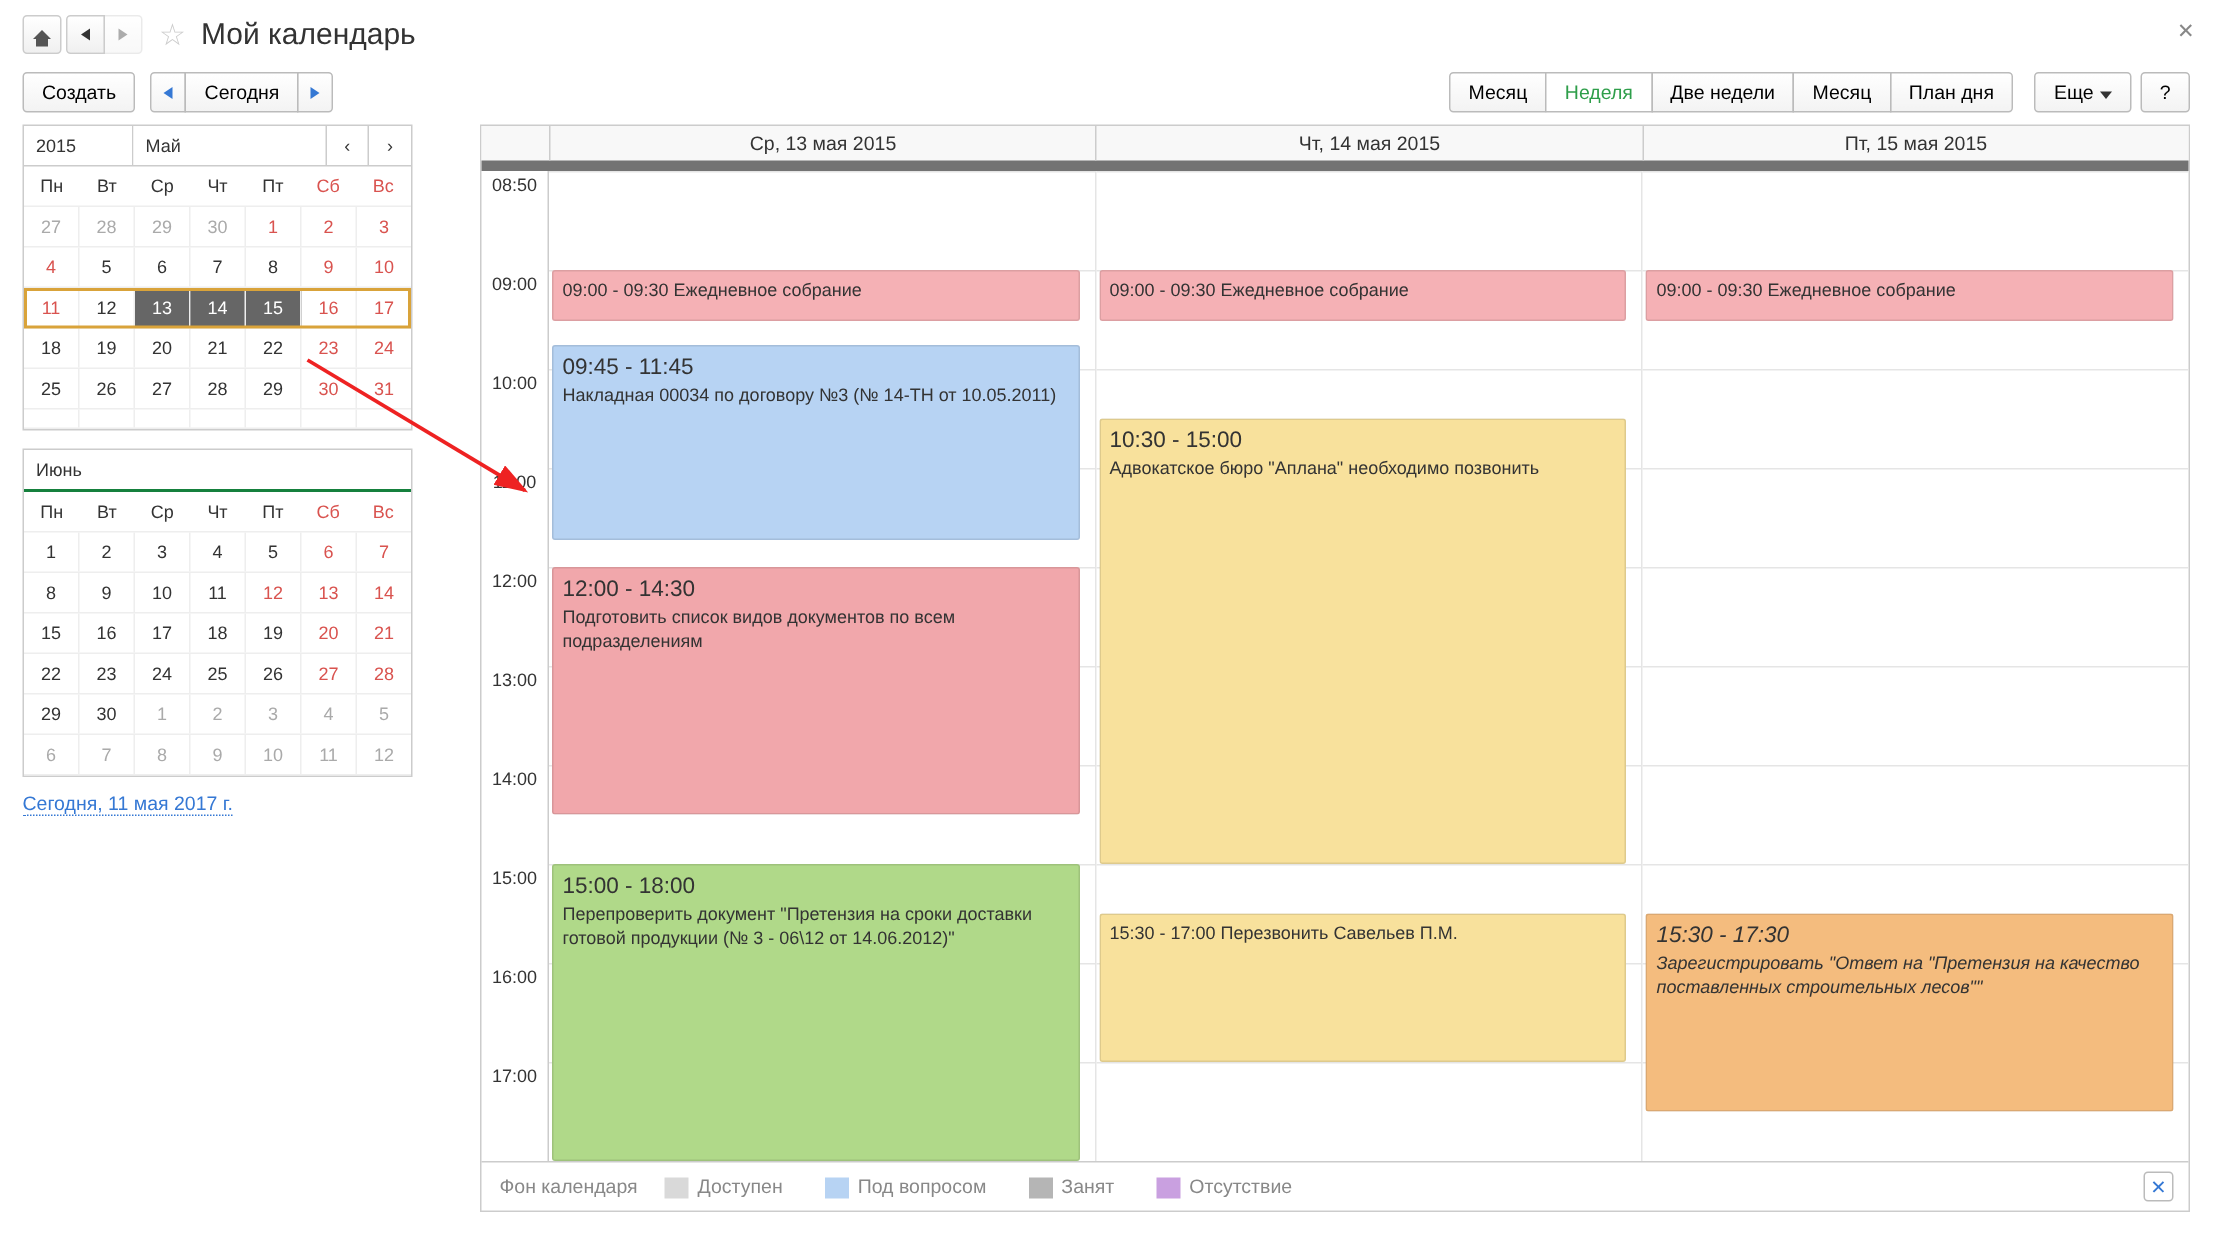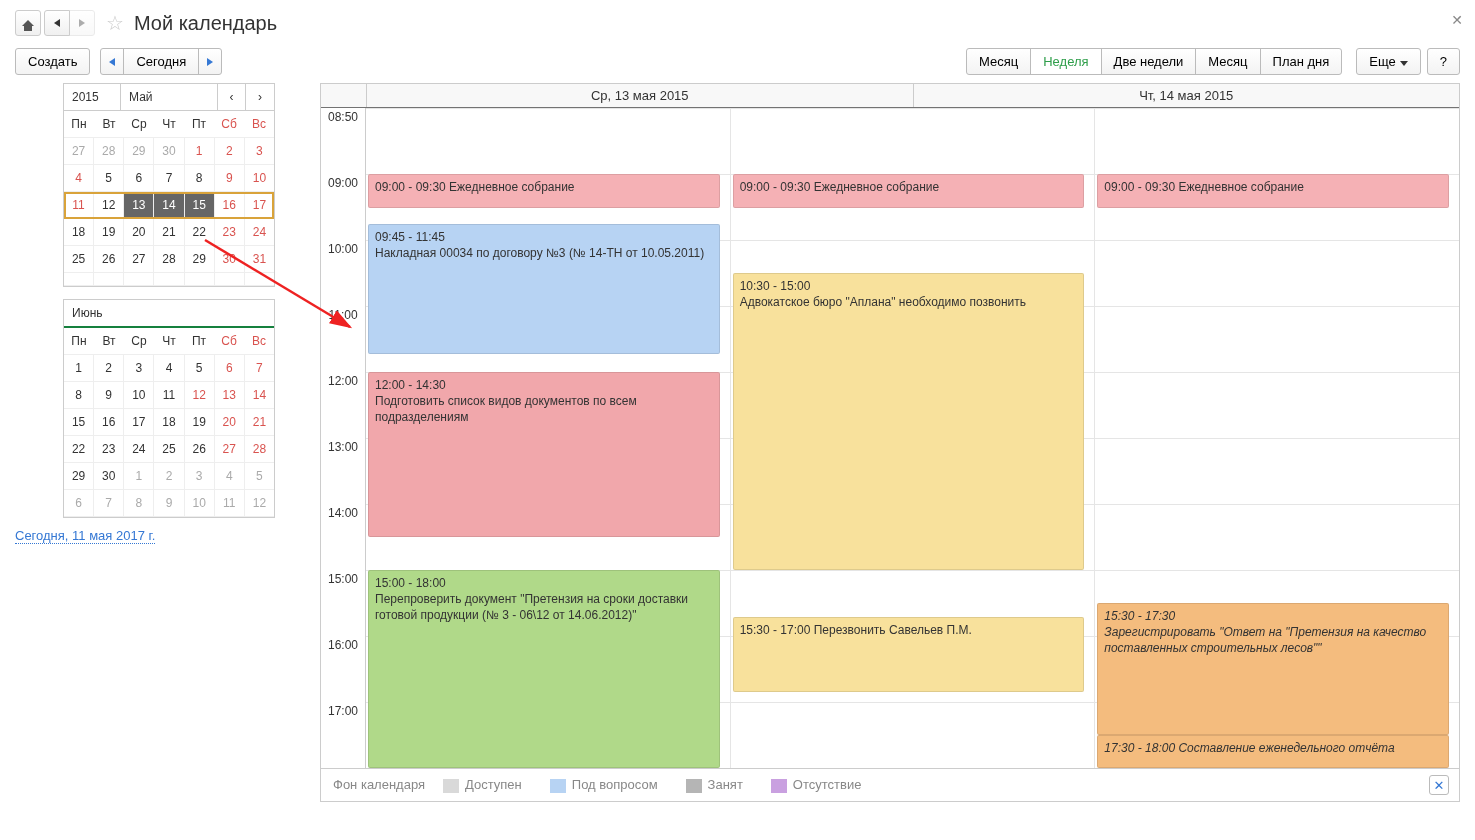--- a/index.html
+++ b/index.html
@@ -24,54 +24,54 @@
 .spacer { flex: 1; }
 .view-toggle { display: flex; }
 .view-toggle .btn { border-radius: 0; margin-right: -1px; }
 .view-toggle .btn:first-child { border-radius: 3px 0 0 3px; }
 .view-toggle .btn:last-child { border-radius: 0 3px 3px 0; }
 .view-toggle .btn.active { background: #fff; color: #2e9e4a; }
 
 .main { display: flex; padding: 0 15px 10px; }
 
 .sidebar { width: 260px; margin-right: 45px; }
-.mini-cal { border: 1px solid #ccc; overflow: hidden; font-size: 12px; margin-left: 48px; }
+.mini-cal { border: 1px solid #ccc; overflow: hidden; font-size: 12px; }
 .mini-cal-hdr { display: flex; border-bottom: 1px solid #ccc; }
 .mini-cal-hdr .cell { flex: 1; padding: 6px 8px; border-right: 1px solid #ccc; background: #fff; }
 .mini-cal-hdr .cell:last-child { border-right: none; }
 .mini-cal-hdr .navcell { flex: 0 0 28px; text-align: center; cursor: pointer; }
 .mini-cal-dow { display: flex; border-bottom: 1px solid #eee; }
 .mini-cal-dow .cell { flex: 1; text-align: center; padding: 6px 0; }
 .red { color: #d9534f; }
 .mini-cal-body { }
 .mini-cal-row { display: flex; }
 .mini-cal-row .daycell { flex: 1; text-align: center; padding: 6px 0; cursor: pointer; border-right: 1px solid #eee; }
 .mini-cal-row .daycell:last-child { border-right: none; }
 .mini-cal-row { border-bottom: 1px solid #eee; }
 .mini-cal-row .muted { color: #aaa; }
 .mini-cal-row .sel { background: #666; color: #fff; }
 .sel-outline { outline: 2px solid #d9a33a; outline-offset: -2px; position:relative; z-index:1;}
 .mini-cal + .mini-cal { margin-top: 12px; }
 .month-label { padding: 6px 8px; border-bottom: 2px solid #15803d; }
 .today-link { color: #3578d4; text-decoration: none; border-bottom: 1px dotted #3578d4; display: inline-block; margin-top: 10px; font-size: 13px; }
 
 .calendar { flex: 1; border: 1px solid #ccc; position: relative; display: flex; flex-direction: column; }
-.cal-head { display: flex; border-bottom: 1px solid #737373; background: #f8f8f8; }
+.cal-head { display: flex; border-bottom: 7px solid #737373; background: #f8f8f8; }
 .cal-head .timecol { width: 45px; }
 .cal-head .daycol { flex: 1; text-align: center; padding: 4px 0; font-size: 13px; border-left: 1px solid #ccc; }
 .cal-body { flex: 1; display: flex; position: relative; overflow: hidden; }
 .timecol-body { width: 45px; border-right: 1px solid #ccc; }
 .hour-label { height: 66px; text-align: center; font-size: 12px; padding-top: 2px; }
 .days-body { flex: 1; display: flex; position: relative; }
 .daycol-body { flex: 1; border-left: 1px solid #e5e5e5; position: relative; }
 .daycol-body:first-child { border-left: none; }
 .gridlines { position: absolute; left:0; right:0; top:0; bottom:0; }
 .gridline { border-top: 1px solid #e5e5e5; position: absolute; left: 0; right: 0; }
 .event { position: absolute; left: 2px; right: 10px; border-radius: 2px; padding: 4px 6px; font-size: 12px; line-height: 1.35; overflow: hidden; border: 1px solid rgba(0,0,0,.1);}
-.ev-time { font-size: 12px; }
+.ev-time { font-size: 15px; }
 .col-pink { background: #f5b1b5; }
 .col-blue { background: #b7d3f3; }
 .col-pink2 { background: #f1a7ab; }
 .col-green { background: #b0d989; }
 .col-yellow { background: #f8e19c; }
 .col-orange { background: #f4bc7e; font-style: italic; }
 .col-beige { background: #f5e8cc; }
 
 .legend { display: flex; align-items: center; padding: 8px 12px; border-top: 1px solid #ccc; color: #888; position: relative;}
 .legend-label { margin-right: 18px; }
@@ -272,20 +272,21 @@
         </div>
       </div>
     <a href="#" class="today-link">Сегодня, 11 мая 2017 г.</a>
   </div>
 
   <div class="calendar">
     <div class="cal-head">
       <div class="timecol"></div>
       <div class="daycol">Ср, 13 мая 2015</div>
       <div class="daycol">Чт, 14 мая 2015</div>
+      <div class="daycol">Пт, 15 мая 2015</div>
     </div>
     <div class="cal-body">
       <div class="timecol-body" id="timecol">
           <div class="hour-label">08:50</div>
           <div class="hour-label">09:00</div>
           <div class="hour-label">10:00</div>
           <div class="hour-label">11:00</div>
           <div class="hour-label">12:00</div>
           <div class="hour-label">13:00</div>
           <div class="hour-label">14:00</div>
@@ -320,38 +321,37 @@
               <div class="gridline" style="top:198px"></div>
               <div class="gridline" style="top:264px"></div>
               <div class="gridline" style="top:330px"></div>
               <div class="gridline" style="top:396px"></div>
               <div class="gridline" style="top:462px"></div>
               <div class="gridline" style="top:528px"></div>
               <div class="gridline" style="top:594px"></div>
             </div>
             <div class="event col-pink" style="top:66px;height:34px">09:00 - 09:30 Ежедневное собрание</div>
             <div class="event col-yellow" style="top:165px;height:297px"><div class="ev-time">10:30 - 15:00</div>Адвокатское бюро "Аплана" необходимо позвонить</div>
-            <div class="event col-yellow" style="top:509px;height:75px">15:30 - 17:00 Перезвонить Савельев П.М.</div>
+            <div class="event col-yellow" style="top:495px;height:99px">15:30 - 17:00 Перезвонить Савельев П.М.</div>
           </div>
         <div class="daycol-body" id="day2">
             <div class="gridlines">
               <div class="gridline" style="top:0px"></div>
               <div class="gridline" style="top:66px"></div>
               <div class="gridline" style="top:132px"></div>
               <div class="gridline" style="top:198px"></div>
               <div class="gridline" style="top:264px"></div>
               <div class="gridline" style="top:330px"></div>
               <div class="gridline" style="top:396px"></div>
               <div class="gridline" style="top:462px"></div>
               <div class="gridline" style="top:528px"></div>
               <div class="gridline" style="top:594px"></div>
             </div>
             <div class="event col-pink" style="top:66px;height:34px">09:00 - 09:30 Ежедневное собрание</div>
             <div class="event col-orange" style="top:495px;height:132px"><div class="ev-time">15:30 - 17:30</div>Зарегистрировать "Ответ на "Претензия на качество поставленных строительных лесов""</div>
-            <div class="event col-orange" style="top:627px;height:33px">17:30 - 18:00 Составление еженедельного отчёта</div>
           </div>
       </div>
     </div>
     <div class="legend" id="legend">
         <span class="legend-label">Фон календаря</span>
         <span class="legend-item"><span class="swatch" style="background:#d9d9d9"></span>Доступен</span>
         <span class="legend-item"><span class="swatch" style="background:#b7d3f3"></span>Под вопросом</span>
         <span class="legend-item"><span class="swatch" style="background:#b5b5b5"></span>Занят</span>
         <span class="legend-item"><span class="swatch" style="background:#c9a0e0"></span>Отсутствие</span>
         <span class="legend-close">✕</span>

